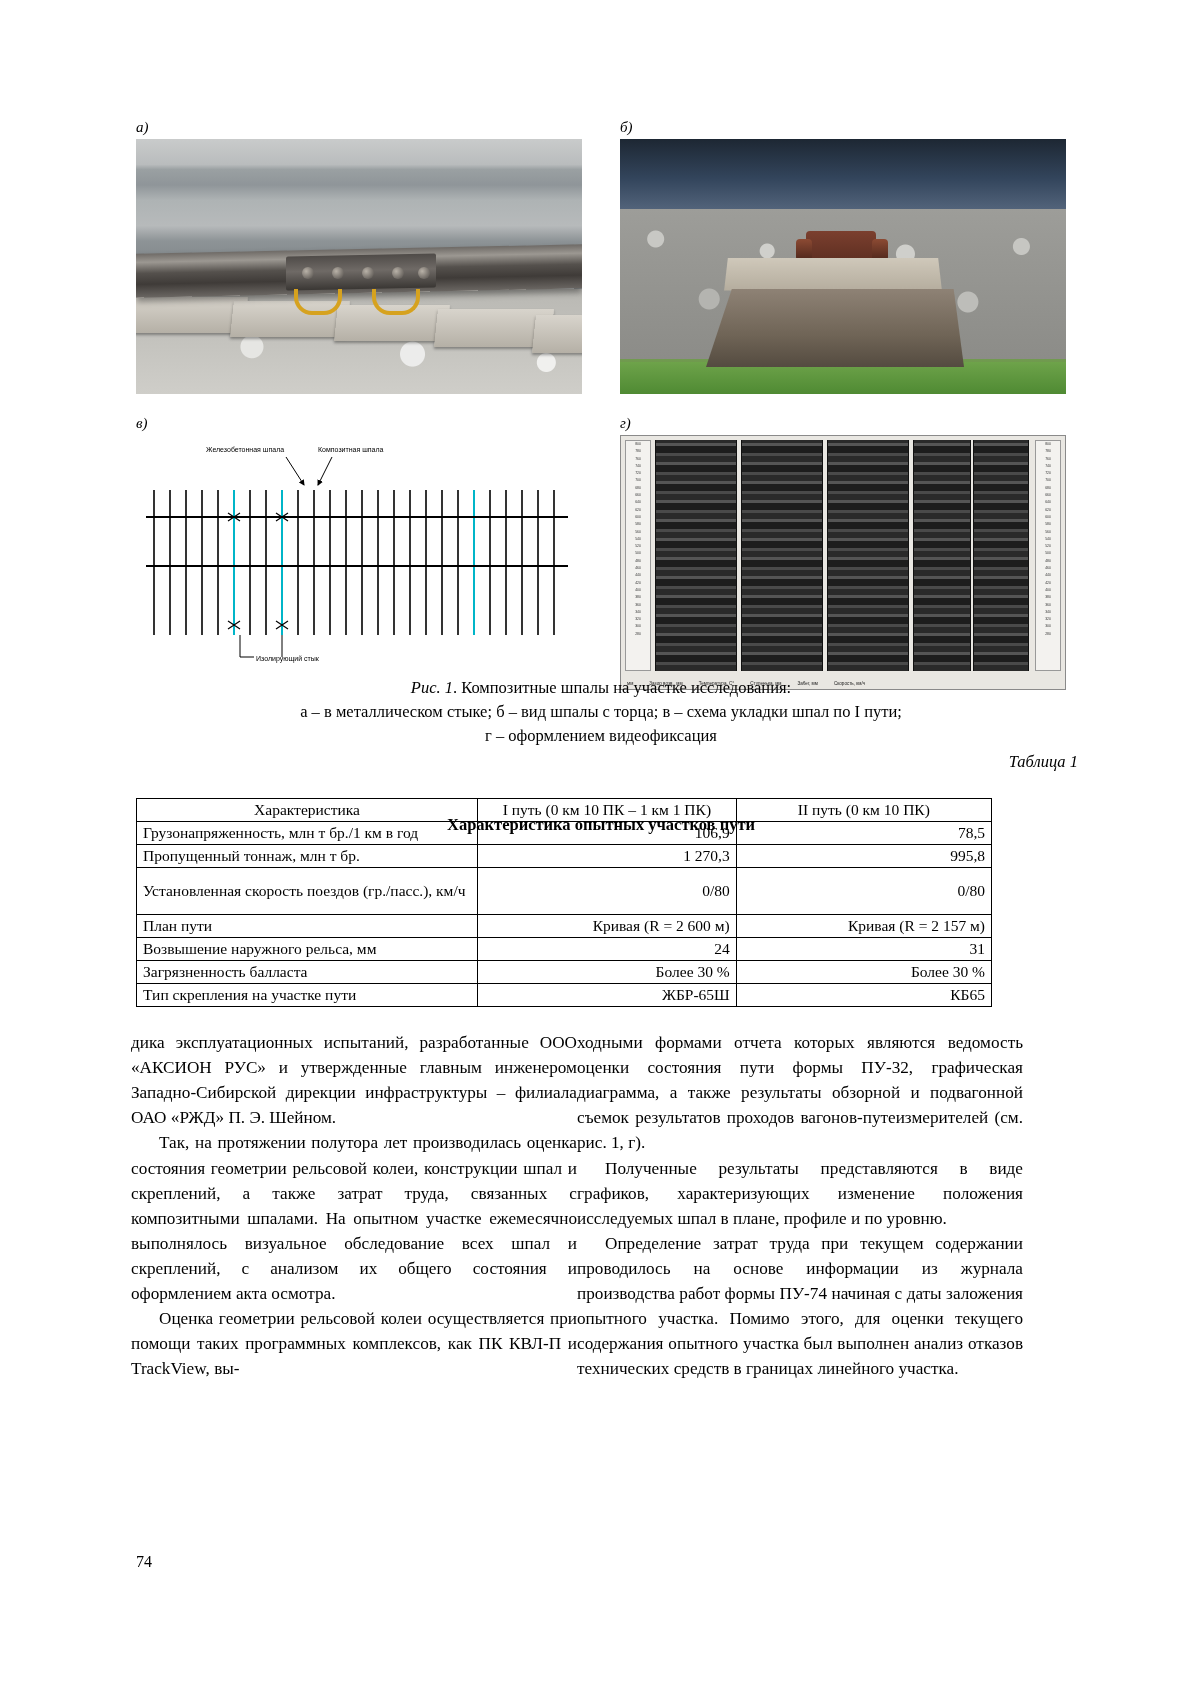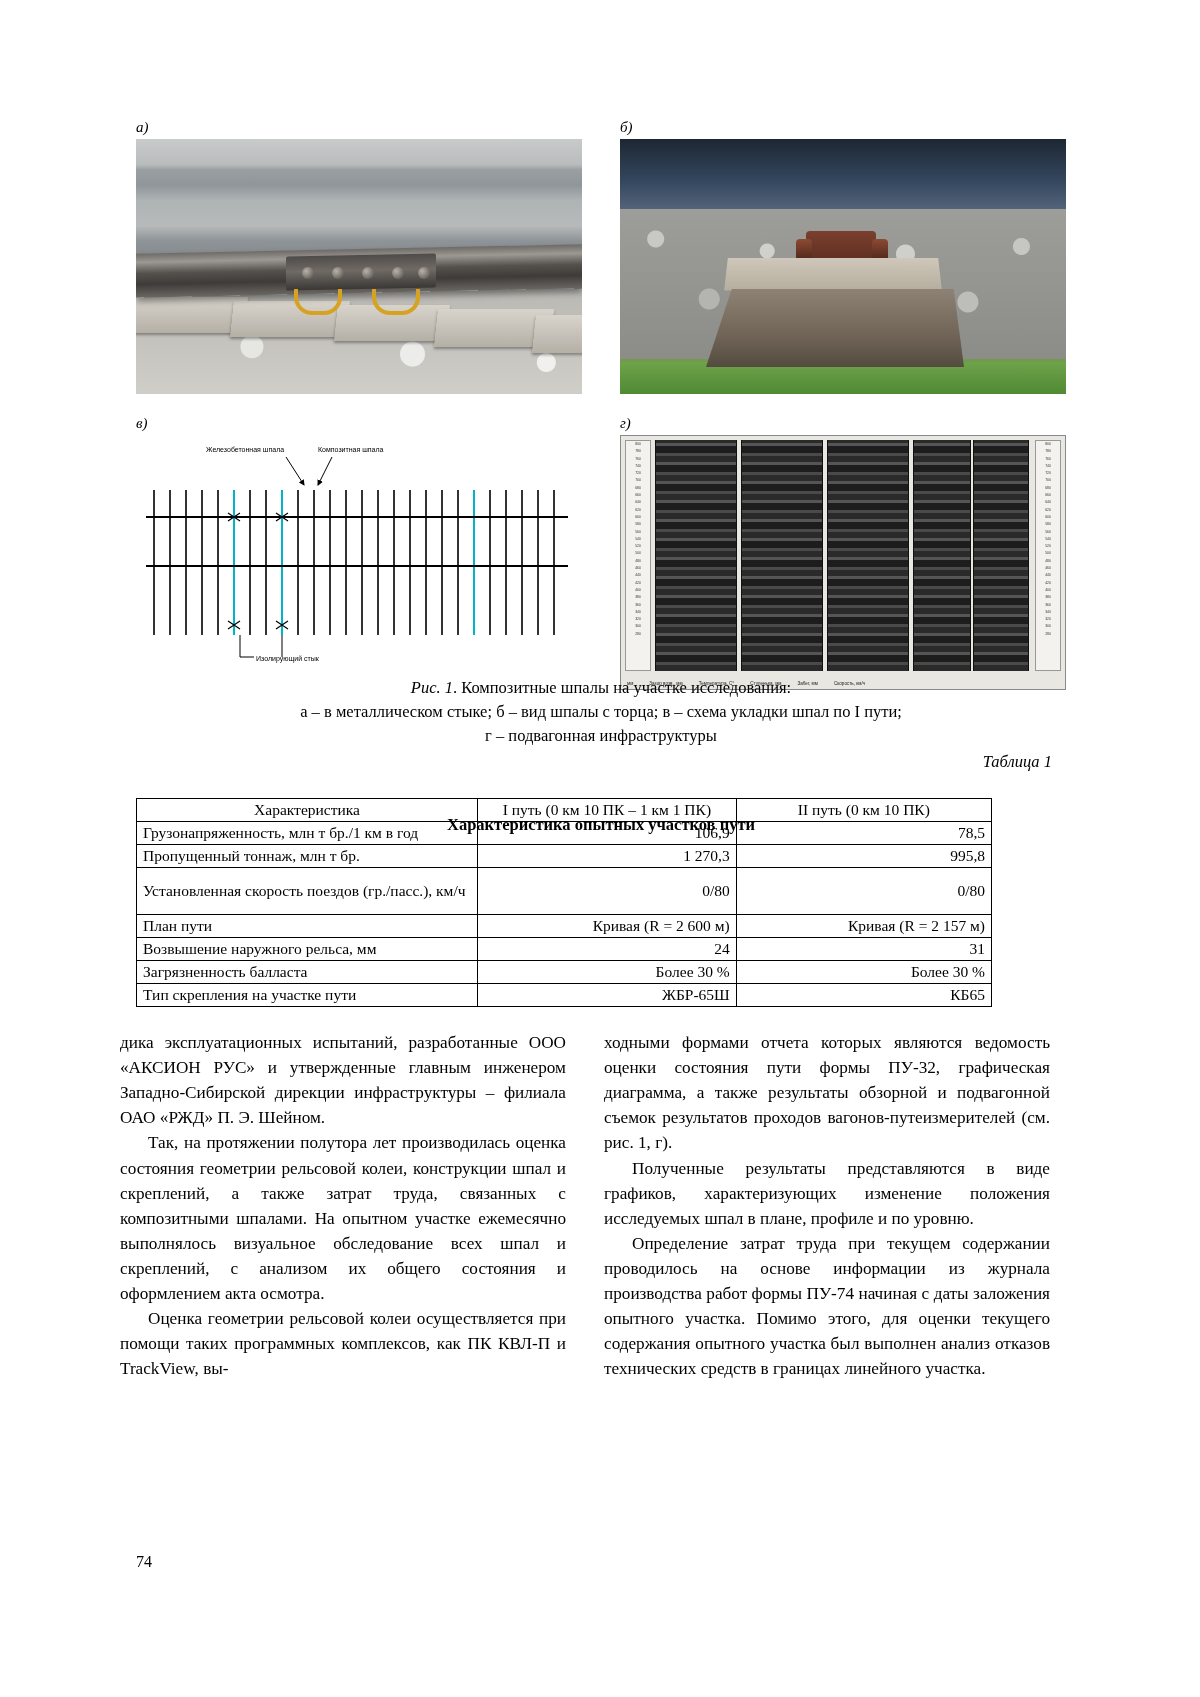--- a/index.html
+++ b/index.html
@@ -245,21 +245,21 @@
     width: 930px;
     text-align: center;
     font-size: 16.5px;
     line-height: 1.45;
   }
   .caption i { font-style: italic; }
 
   
   .table-num {
     position: absolute;
-    right: 148px;
+    right: 122px;
     top: 752px;
     font-style: italic;
     font-size: 16.5px;
   }
   .table-title {
     position: absolute;
     left: 136px;
     top: 775px;
     width: 930px;
     text-align: center;
@@ -283,25 +283,25 @@
   }
   table.params td.c { text-align: right; }
   table.params tr.head td { text-align: center; }
   .col1 { width: 366px; }
   .col2 { width: 282px; }
   .col3 { width: 282px; }
 
   
   .cols {
     position: absolute;
-    left: 120px;
+    left: 131px;
     top: 1030px;
     width: 930px;
     display: flex;
-    justify-content: space-between;
+    justify-content: flex-start;
   }
   .col {
     width: 446px;
     font-size: 17.2px;
     line-height: 1.46;
     text-align: justify;
   }
   .col p { margin: 0; text-indent: 28px; }
   .pageno {
     position: absolute;
@@ -439,21 +439,21 @@
             <span>Скорость, км/ч</span>
           </div>
         </div>
       </div>
     </div>
   </div>
 
   <div class="caption">
     <div><i>Рис. 1</i><span>. Композитные шпалы на участке исследования:</span></div>
     <div>а – в металлическом стыке; б – вид шпалы с торца; в – схема укладки шпал по I пути;</div>
-    <div>г – подвагонная инфраструктуры</div>
+    <div>г – оформлением видеофиксация</div>
   </div>
 
   <div class="table-num">Таблица 1</div>
   <div class="table-title">Характеристика опытных участков пути</div>
 
   <table class="params">
     <tbody>
         <tr class="head">
       <td class="col1">Характеристика</td>
       <td class="col2">I путь (0 км 10 ПК – 1 км 1 ПК)</td>

